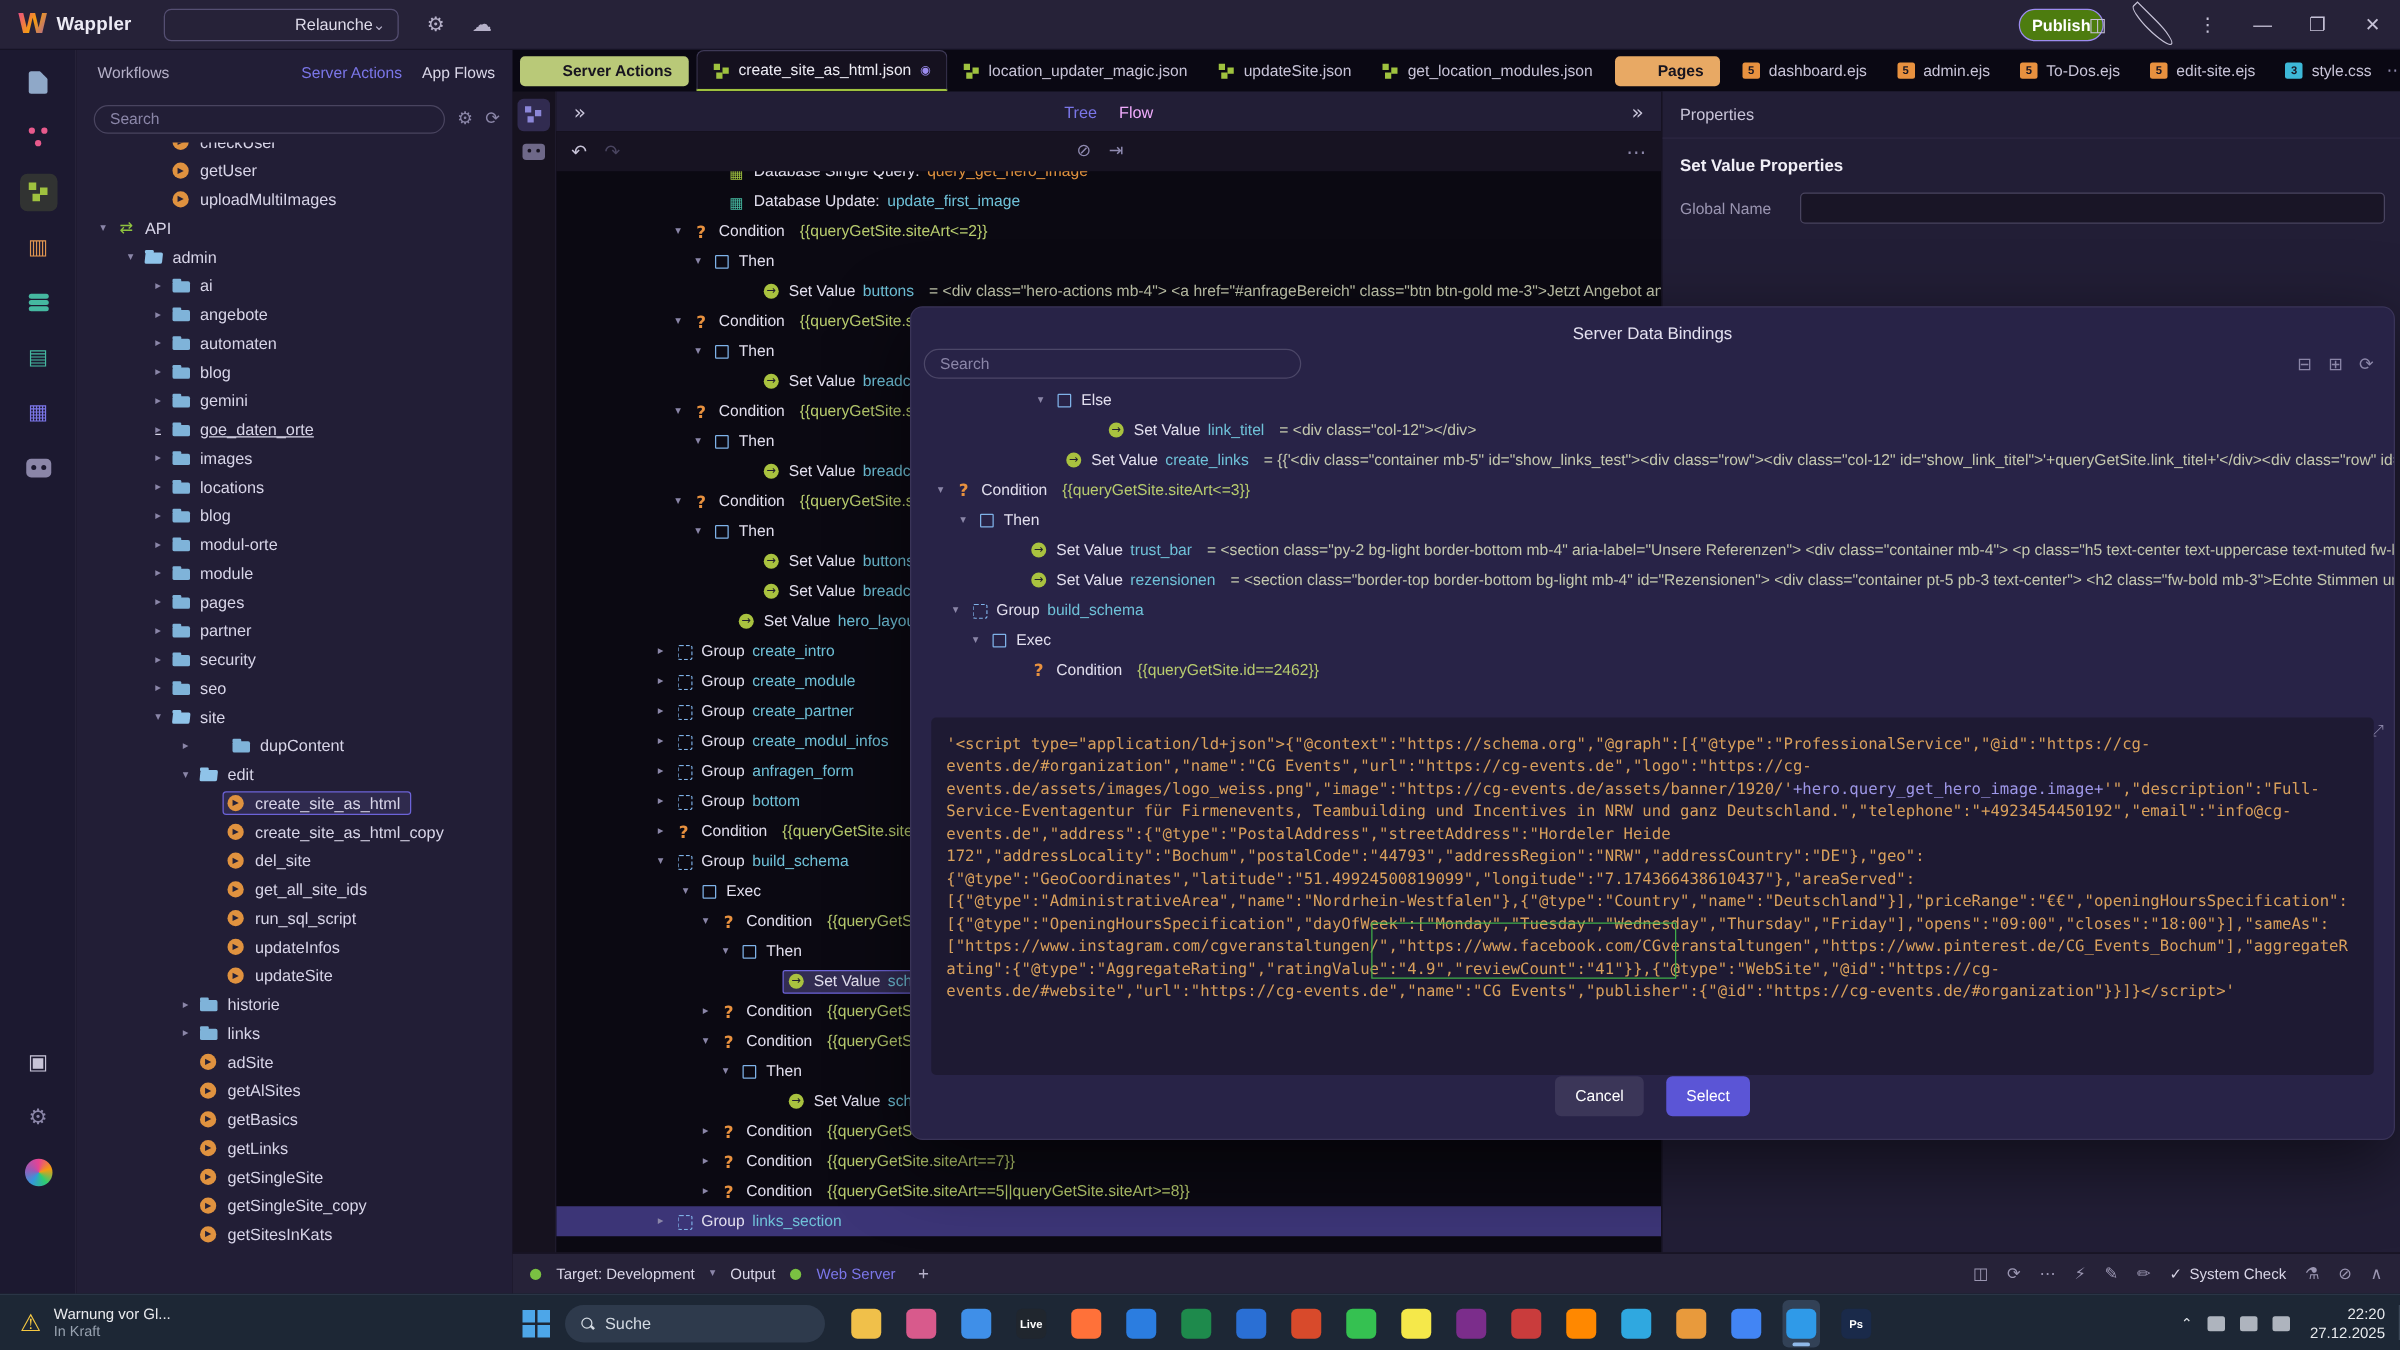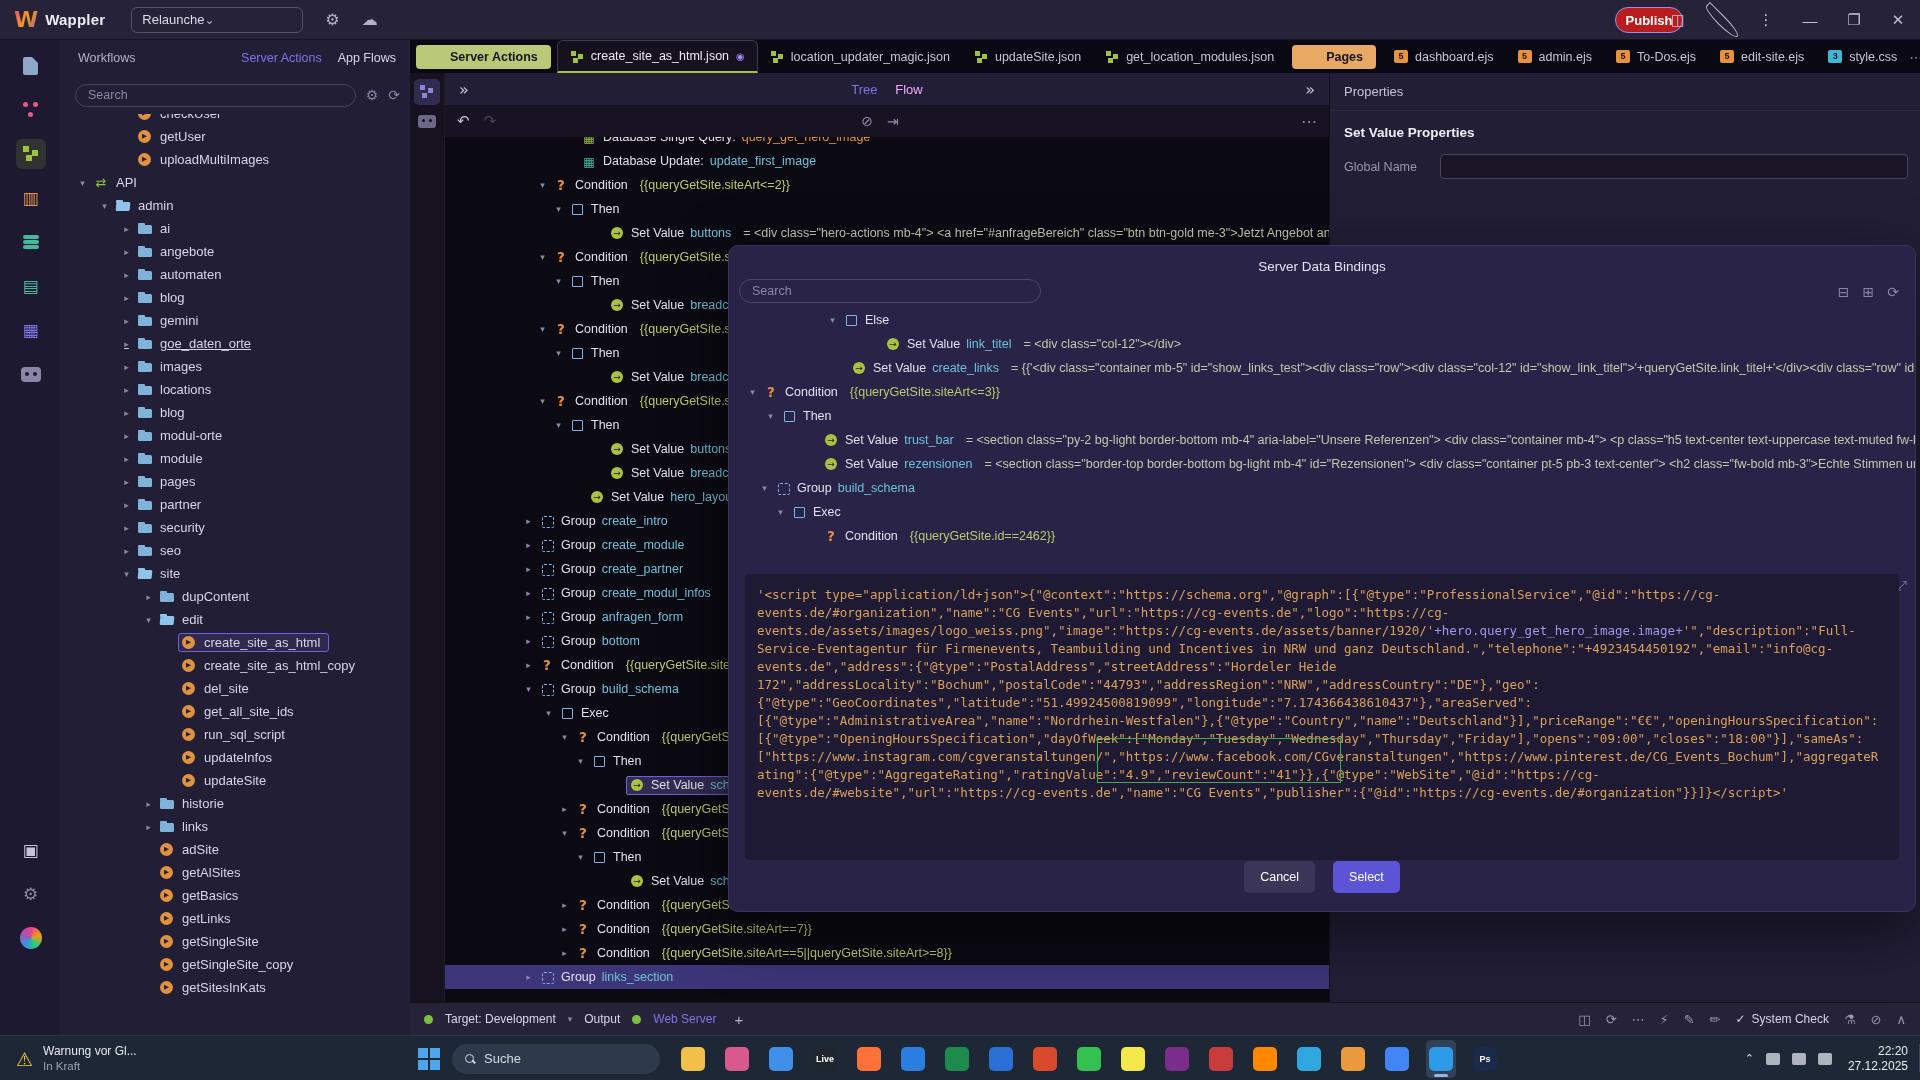--- a/index.html
+++ b/index.html
@@ -8,31 +8,31 @@
   .uni{font-family:"DejaVu Sans",sans-serif}
   .app{position:absolute;inset:0}
 
   
   .topbar{position:absolute;left:0;top:0;width:1920px;height:40px;background:#262238;
     border-bottom:1px solid #161325;display:flex;align-items:center;z-index:30}
   .logo{display:flex;align-items:center;gap:7px;margin-left:14px}
   .logo-w{font-weight:bold;font-size:22px;background:linear-gradient(120deg,#e84393,#f39c12,#9b59b6);
     -webkit-background-clip:text;background-clip:text;color:transparent;font-family:"DejaVu Sans",sans-serif}
   .logo-t{color:#eceaf4;font-size:15px;font-weight:700;letter-spacing:.2px}
-  .proj{margin-left:26px;width:172px;height:26px;border:1px solid #554f72;border-radius:6px;
-    display:flex;align-items:center;padding:0 10px;color:#dedbea;font-size:13px;justify-content:flex-start}
+  .proj{margin-left:26px;width:188px;height:26px;border:1px solid #554f72;border-radius:6px;
+    display:flex;align-items:center;padding:0 10px;color:#dedbea;font-size:13px;justify-content:flex-end}
   .proj .chev-big{color:#b5b0c8;font-size:12px}
   .tb-ico{color:#b5b0c8;font-size:16px;margin-left:22px;line-height:1}
   .quick{position:absolute;left:692px;top:7px;width:392px;height:26px;background:#191627;
     border:1px solid #2f2a45;border-radius:13px;display:flex;align-items:center;justify-content:center;gap:8px;
     color:#9a95b0;font-size:13px}
   .mag{width:10px;height:10px;position:relative;display:inline-block}
   .mag::before{content:"";position:absolute;left:0;top:0;width:7px;height:7px;border:1.5px solid #9a95b0;border-radius:50%}
   .mag::after{content:"";position:absolute;left:7px;top:7px;width:4px;height:1.5px;background:#9a95b0;transform:rotate(45deg)}
-  .publish{position:absolute;left:1615px;top:7px;width:68px;height:26px;background:#b91c1c;
+  .publish{position:absolute;left:1615px;top:7px;width:68px;height:26px;background:#4d7c0f;
     border:1.5px solid #9c8cf0;border-radius:13px;color:#fff;font-size:13px;font-weight:600;
     display:flex;align-items:center;justify-content:center}
   .top-r{position:absolute;right:0;top:0;height:40px;display:flex;align-items:center;gap:0}
   .top-r span{color:#c5c1d6;font-size:15px;width:44px;text-align:center}
   .drop{width:10px;height:10px;border:1.5px solid #c5c1d6;border-radius:0 50% 50% 50%;transform:rotate(45deg);display:inline-block}
 
   
   .tabbar{position:absolute;left:410px;top:40px;width:1510px;height:33px;background:#0a0813;
     display:flex;align-items:center;z-index:5}
   .etab{display:flex;align-items:center;gap:7px;height:33px;padding:0 12px;color:#c8c4d8;font-size:12.5px;white-space:nowrap}
@@ -479,21 +479,21 @@
             <span class="lbl">seo</span>
           </span>
         </div>
           <div class="wf-row" style="padding-left: 58px;">
           <span class="chev" data-ch="v"></span>
           <span class="wf-chip">
             <span class="ico" data-icon="folder-open"></span>
             <span class="lbl">site</span>
           </span>
         </div>
-          <div class="wf-row" style="padding-left: 80px;">
+          <div class="wf-row" style="padding-left: 80px; gap: 26px;">
           <span class="chev" data-ch="&gt;"></span>
           <span class="wf-chip">
             <span class="ico" data-icon="folder"></span>
             <span class="lbl">dupContent</span>
           </span>
         </div>
           <div class="wf-row" style="padding-left: 80px;">
           <span class="chev" data-ch="v"></span>
           <span class="wf-chip">
             <span class="ico" data-icon="folder-open"></span>

